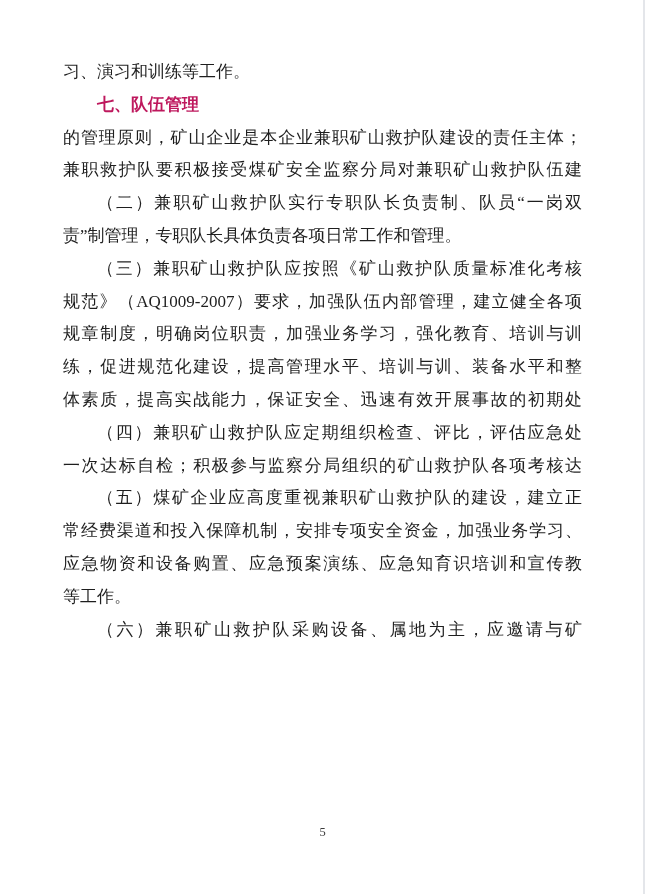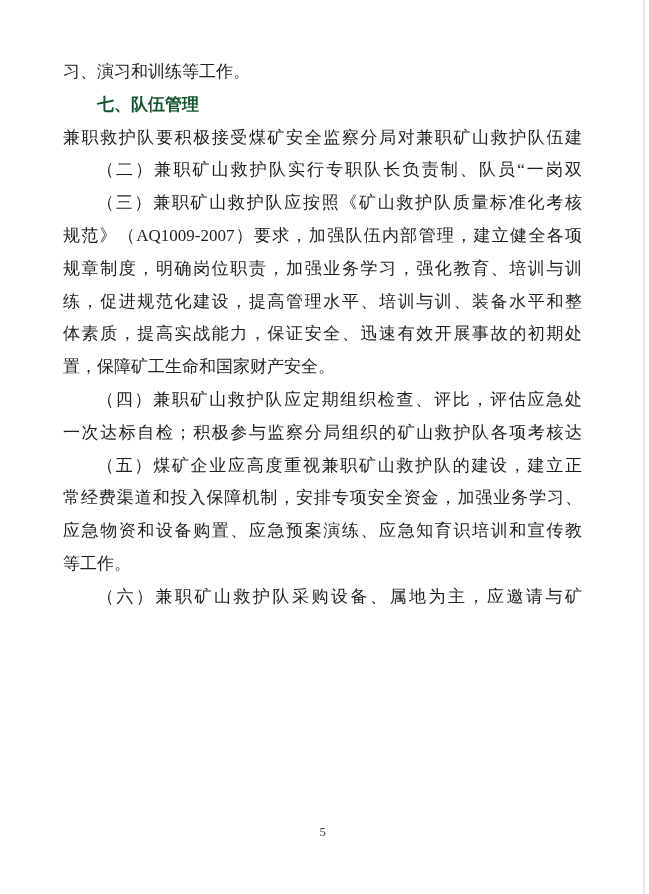--- a/index.html
+++ b/index.html
@@ -39,21 +39,21 @@
     white-space: normal;
   }
   .end {
     text-align-last: left;
   }
   .indent {
     text-indent: 2em;
   }
   .heading {
     font-weight: bold;
-    color: #14532d;
+    color: #be185d;
     text-align-last: left;
   }
   .pagenum {
     position: absolute;
     top: 822px;
     left: 63px;
     width: 519px;
     text-align: center;
     font-size: 12.5px;
     line-height: 20px;
@@ -62,28 +62,29 @@
 </style>
 </head>
 <body>
 
 <div class="page">
   <div class="edge-line"></div>
 
   <div class="textblock">
     <div class="line end">习、演习和训练等工作。</div>
     <div class="line heading indent">七、队伍管理</div>
+    <div class="line">的管理原则，矿山企业是本企业兼职矿山救护队建设的责任主体；</div>
     <div class="line">兼职救护队要积极接受煤矿安全监察分局对兼职矿山救护队伍建</div>
     <div class="line indent">（二）兼职矿山救护队实行专职队长负责制、队员“一岗双</div>
+    <div class="line end">责”制管理，专职队长具体负责各项日常工作和管理。</div>
     <div class="line indent">（三）兼职矿山救护队应按照《矿山救护队质量标准化考核</div>
     <div class="line">规范》（AQ1009-2007）要求，加强队伍内部管理，建立健全各项</div>
     <div class="line">规章制度，明确岗位职责，加强业务学习，强化教育、培训与训</div>
     <div class="line">练，促进规范化建设，提高管理水平、培训与训、装备水平和整</div>
     <div class="line">体素质，提高实战能力，保证安全、迅速有效开展事故的初期处</div>
-    <div class="line end">置，保障矿工生命和国家财产安全。</div>
     <div class="line indent">（四）兼职矿山救护队应定期组织检查、评比，评估应急处</div>
     <div class="line">一次达标自检；积极参与监察分局组织的矿山救护队各项考核达</div>
     <div class="line indent">（五）煤矿企业应高度重视兼职矿山救护队的建设，建立正</div>
     <div class="line">常经费渠道和投入保障机制，安排专项安全资金，加强业务学习、</div>
     <div class="line">应急物资和设备购置、应急预案演练、应急知育识培训和宣传教</div>
     <div class="line end">等工作。</div>
     <div class="line indent">（六）兼职矿山救护队采购设备、属地为主，应邀请与矿</div>
   </div>
 
   <div class="pagenum">5</div>

